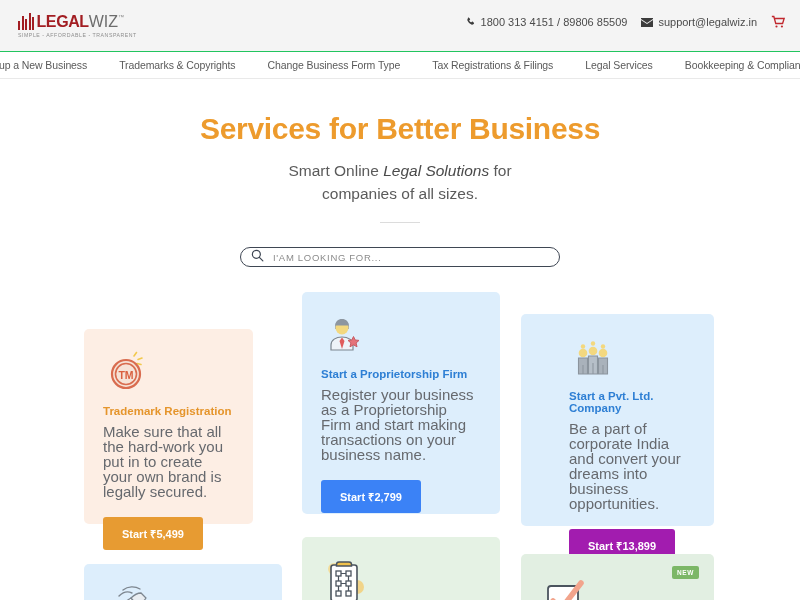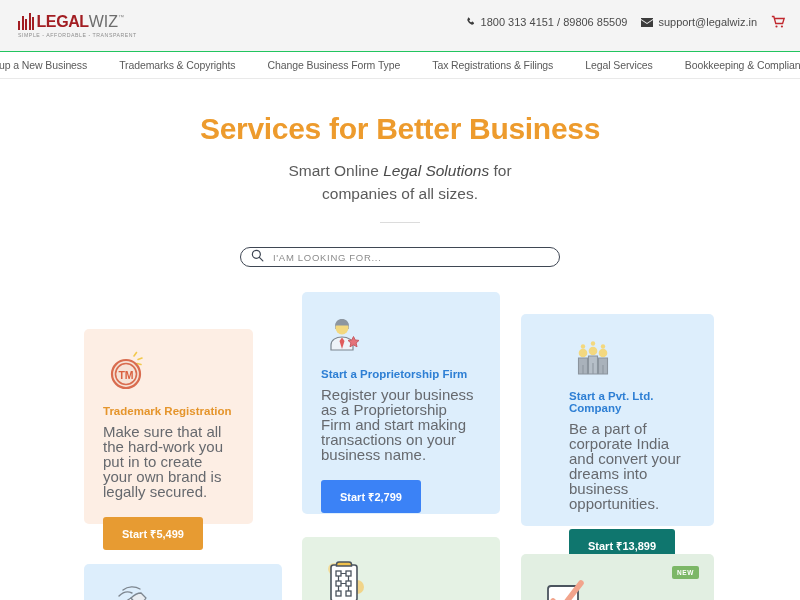--- a/index.html
+++ b/index.html
@@ -134,21 +134,21 @@
   #card-trademark { left: 84px; top: 40px; width: 169px; height: 195px; background: #fdeee4; }
   #card-trademark .card-title { color: #e5952c; }
   #card-trademark .card-btn { background: #e79b32; }
 
   #card-proprietorship { left: 302px; top: 3px; width: 198px; height: 222px; background: #ddeefc; }
   #card-proprietorship .card-title { color: #2e7fd4; }
   #card-proprietorship .card-btn { background: #3b82f6; }
 
   #card-pvtltd { left: 521px; top: 25px; width: 193px; height: 212px; background: #ddeefc; padding-left: 48px; }
   #card-pvtltd .card-title { color: #2e7fd4; }
-  #card-pvtltd .card-btn { background: #0f766e; }
+  #card-pvtltd .card-btn { background: #a21caf; }
 
   #card-digital { left: 84px; top: 275px; width: 198px; height: 190px; background: #ddeefc; }
   #card-ssi { left: 302px; top: 248px; width: 198px; height: 200px; background: #e5f2e4; }
   #card-tax { left: 521px; top: 265px; width: 193px; height: 200px; background: #e2efe2; }
 </style>
 </head>
 <body>
 
 <div class="topbar">
 

